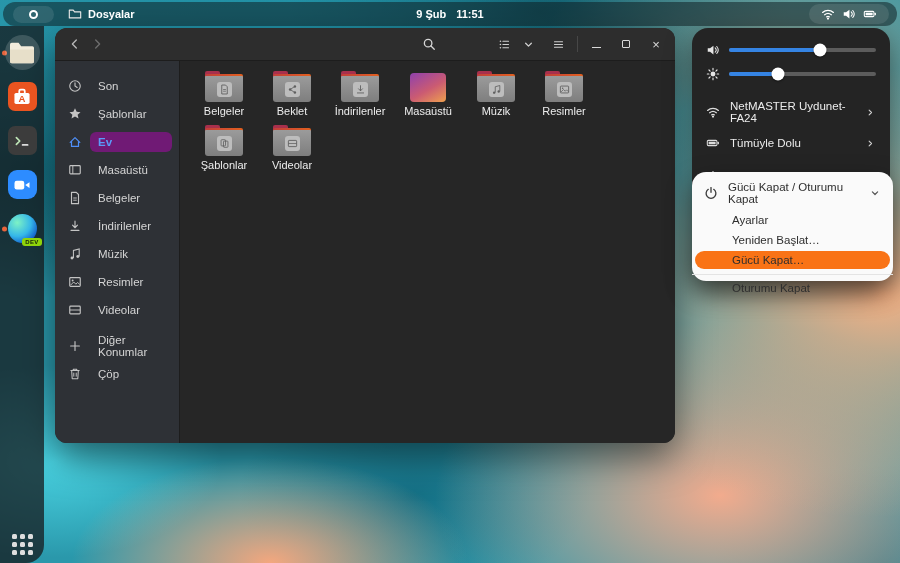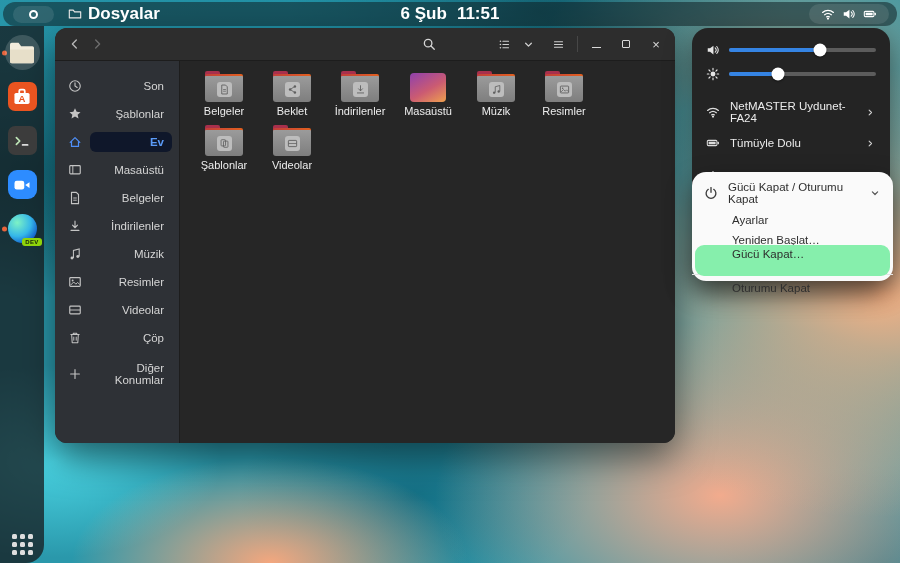--- a/index.html
+++ b/index.html
@@ -19,21 +19,21 @@
       radial-gradient(ellipse 420px 200px at 60% 2%, #14606f, transparent 60%),
       radial-gradient(ellipse 260px 200px at 3% 30%, #0f5968, transparent 65%);
   }
   svg { display:block; }
   .ico { display:inline-flex; align-items:center; justify-content:center; }
   .ico svg { width:100%; height:100%; }
 
   
   .topbar { position:absolute; left:3px; right:3px; top:2px; height:24px;
     background:rgba(14,26,30,.52); border-radius:13px; display:flex; align-items:center;
-    color:#fff; font-size:17px; z-index:50; }
+    color:#fff; font-size:11px; z-index:50; }
   .tb-left { display:flex; align-items:center; gap:14px; margin-left:10px; }
   .activities { display:flex; align-items:center; justify-content:center; padding:4px 16px; border-radius:12px; background:rgba(255,255,255,.10); }
   .activities .ring { width:9px; height:9px; border:2px solid #fff; border-radius:50%; }
   .appmenu { display:flex; align-items:center; gap:6px; font-weight:bold; color:#fff; }
   .appmenu .ico { width:14px; height:14px; color:#e8e8e8; }
   .tb-clock { position:absolute; left:50%; transform:translateX(-50%); display:flex; gap:10px; font-weight:bold; padding:3px 12px; border-radius:12px; }
   .tb-right { margin-left:auto; margin-right:8px; display:flex; align-items:center; gap:7px; padding:3px 12px; border-radius:12px; background:rgba(255,255,255,.10); }
   .tb-right .ico { width:14px; height:14px; color:#fff; }
 
   
@@ -79,23 +79,23 @@
   .winctl { display:flex; align-items:center; gap:10px; }
   .wbtn { width:20px; height:20px; display:flex; align-items:center; justify-content:center; color:#d9d9d9; }
   .wmin { width:9px; height:1px; border-bottom:1.4px solid #d9d9d9; margin-top:6px; }
   .wmax { width:8px; height:8px; border:1.3px solid #d9d9d9; border-radius:1px; }
   .wclose { font-size:13px; line-height:1; }
 
   .win-body { flex:1; display:flex; min-height:0; }
   .sidebar { width:125px; background:#2e3136; border-right:1px solid #1d1d1d; padding:13px 7px; flex:none; }
   .side-item { display:flex; align-items:center; gap:8px; height:24px; margin-bottom:4px; color:#d5d5d5; font-size:11.5px; padding-left:6px; }
   .side-item .ico { width:14px; height:14px; color:#c4c4c4; flex:none; }
-  .side-item .lbl { flex:1; padding:4px 8px; border-radius:6px;text-align:right; }
+  .side-item .lbl { flex:1; padding:4px 8px; border-radius:6px; }
   .side-item.selected .ico { color:#4f8ff7; }
-  .side-item.selected .lbl { background:#0f172a; color:#5b9bf8; font-weight:bold; }
+  .side-item.selected .lbl { background:#701a75; color:#5b9bf8; font-weight:bold; }
   .side-item.spaced { margin-top:12px; }
   .content { flex:1; background:#262626; padding:10px 10px; display:flex; flex-wrap:wrap; align-content:flex-start; }
 
   .ftile { width:68px; display:flex; flex-direction:column; align-items:center; margin:0 0 8px 0; }
   .fico { position:relative; width:40px; height:31px; margin-bottom:3px; }
   .ftab { position:absolute; left:1px; top:0; width:15px; height:6px; border-radius:2px 2px 0 0; background:#a8304c; }
   .fstrip { position:absolute; left:1px; right:1px; top:3px; height:4px; border-radius:2px 2px 0 0; background:linear-gradient(90deg,#c23f3b,#e2601f); }
   .fbody { position:absolute; left:1px; right:1px; top:5px; bottom:0; background:linear-gradient(180deg,#9b9b9b,#7e7e7e);
     border-radius:1px 1px 3px 3px; display:flex; align-items:center; justify-content:center; }
   .emblem { width:15px; height:15px; border-radius:3px; background:#bdbdbd; color:#5f5f5f; display:flex; align-items:center; justify-content:center; }
@@ -117,42 +117,42 @@
   .menu-gap { height:8px; }
 
   .power-panel { position:absolute; left:692px; top:172px; width:201px; height:109px; background:#fafafa;
     border-radius:14px; box-shadow:0 10px 26px rgba(0,0,0,.4); z-index:46; color:#2e2e2e; font-size:11.5px; padding-top:5px; }
   .pp-head { display:flex; align-items:center; gap:10px; padding:4px 12px 5px; }
   .pp-head .ico { width:14px; height:14px; color:#3a3a3a; flex:none; }
   .pp-head .chev { width:12px; height:12px; color:#555; margin-left:auto; }
   .pp-item { padding:3px 6px 3px 40px; height:20px; display:flex; align-items:center; }
   .pp-item .inner { width:100%; padding:2px 0; }
   .pp-item.hl { padding:0 3px 0 3px; }
-  .pp-item.hl .inner { background:#86efac; border-radius:9px; padding:3px 0 16px 37px; }
+  .pp-item.hl .inner { background:#f97316; border-radius:9px; padding:3px 0 3px 37px; }
   .pp-sep { height:1px; background:#e4e4e4; margin:4px 0 3px; }
 </style>
 </head>
 <body>
 
 <div class="topbar">
   <div class="tb-left">
     <div class="activities">
       <div class="ring"></div>
     </div>
     <div class="appmenu">
       <span class="ico">
           <svg viewBox="0 0 16 16">
             <path d="M1.5 3.5h4.5l1.5 2h7v7h-13z" fill="none" stroke="currentColor" stroke-width="1.3" stroke-linejoin="round"></path>
           </svg>
         </span>
       <span>Dosyalar</span>
     </div>
   </div>
   <div class="tb-clock">
-    <span>6 Şub</span>
+    <span>9 Şub</span>
     <span>11:51</span>
   </div>
   <div class="tb-right" id="tb-status">
       <span class="ico">
         <svg viewBox="0 0 16 16">
           <path d="M1.8 6.2a9.5 9.5 0 0 1 12.4 0M4.2 8.8a6 6 0 0 1 7.6 0M6.5 11.2a3 3 0 0 1 3 0" fill="none" stroke="currentColor" stroke-width="1.5" stroke-linecap="round"></path>
           <circle cx="8" cy="13.2" r="1.3" fill="currentColor"></circle>
         </svg>
       </span>
       <span class="ico">
@@ -381,36 +381,36 @@
         </div>
         <div class="side-item">
           <span class="ico">
             <svg viewBox="0 0 16 16">
               <rect x="2" y="3.5" width="12" height="9" rx="1" fill="none" stroke="currentColor" stroke-width="1.3"></rect>
               <path d="M2 8h12" stroke="currentColor" stroke-width="1.1"></path>
             </svg>
           </span>
           <span class="lbl">Videolar</span>
         </div>
+        <div class="side-item spaced">
+          <span class="ico">
+            <svg viewBox="0 0 16 16">
+              <path d="M8 3v10M3 8h10" stroke="currentColor" stroke-width="1.3" stroke-linecap="round"></path>
+            </svg>
+          </span>
+          <span class="lbl">Diğer Konumlar</span>
+        </div>
         <div class="side-item">
           <span class="ico">
             <svg viewBox="0 0 16 16">
               <path d="M2.8 4h10.4M6 4V2.5h4V4M4.2 4l.6 9.5h6.4l.6-9.5z" fill="none" stroke="currentColor" stroke-width="1.2" stroke-linejoin="round"></path>
               <path d="M6.6 6.5v4.5M9.4 6.5v4.5" stroke="currentColor" stroke-width="1.1"></path>
             </svg>
           </span>
           <span class="lbl">Çöp</span>
-        </div>
-        <div class="side-item spaced">
-          <span class="ico">
-            <svg viewBox="0 0 16 16">
-              <path d="M8 3v10M3 8h10" stroke="currentColor" stroke-width="1.3" stroke-linecap="round"></path>
-            </svg>
-          </span>
-          <span class="lbl">Diğer Konumlar</span>
         </div>
       </div>
     <div class="content" id="folders">
         <div class="ftile">
           <div class="fico">
             <div class="ftab"></div>
             <div class="fstrip"></div>
             <div class="fbody">
               <span class="emblem">
                 <span class="ico">

